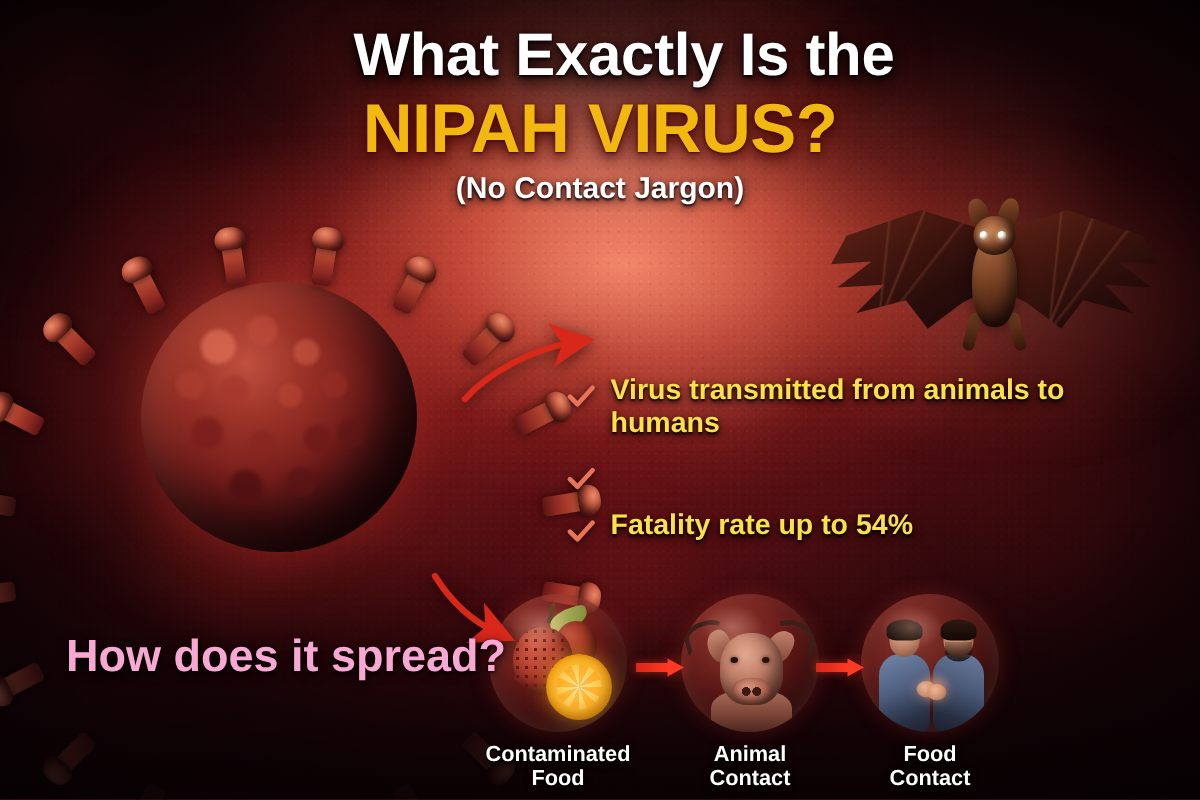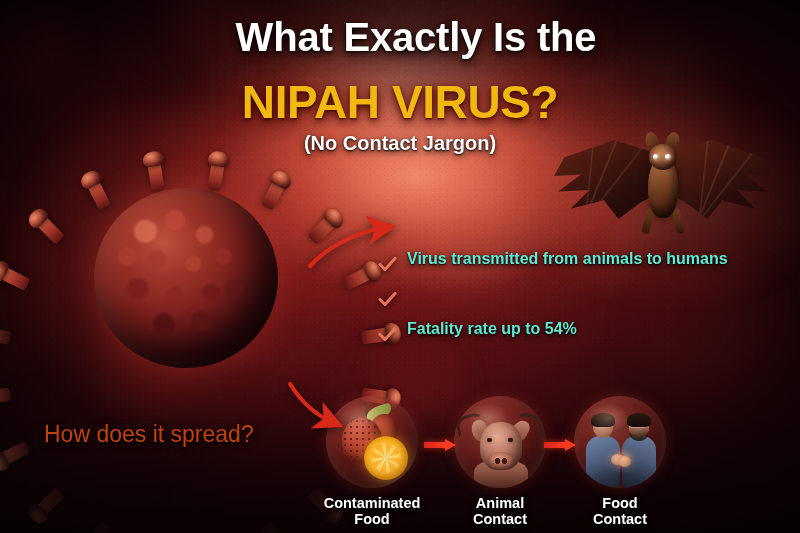--- a/index.html
+++ b/index.html
@@ -72,21 +72,21 @@
     position:absolute; left:0; top:16px; width:800px; text-align:center; z-index:30;
   }
   .title-1{
     font-size:40px; font-weight:bold; color:#ffffff; letter-spacing:-.2px;
     line-height:1.06; white-space:nowrap;
     text-shadow:0 3px 10px rgba(0,0,0,.92), 0 1px 3px rgba(0,0,0,.95), 0 0 24px rgba(40,0,0,.8);
     padding-left:32px;
   }
   .title-2{
     font-size:46px; font-weight:bold; color:#f2b810; letter-spacing:-.4px;
-    line-height:1.0; margin-top:21px; white-space:nowrap;
+    line-height:1.0; margin-top:4px; white-space:nowrap;
     text-shadow:0 3px 9px rgba(55,0,0,.95), 0 1px 2px rgba(70,8,0,.95), 0 0 22px rgba(120,20,0,.7);
   }
   .subtitle{
     font-size:20px; font-weight:bold; color:#ffffff; margin-top:7px;
     text-shadow:0 2px 7px rgba(0,0,0,.9), 0 1px 2px rgba(0,0,0,.95);
   }
 
   
   .virus{
     position:absolute; left:36px; top:132px; width:300px; height:290px; z-index:14;
@@ -202,29 +202,28 @@
     position:absolute; left:378px; top:250px; width:408px; z-index:30;
   }
   .bullet{
     display:flex; align-items:flex-start; gap:10px; margin-bottom:11px;
   }
   .check{
     flex:0 0 auto; width:19px; height:19px; margin-top:5px; position:relative;
   }
   .check svg{ display:block; filter:drop-shadow(0 1px 3px rgba(0,0,0,.8)); }
   .bullet-text{
-    font-size:16px; font-weight:bold; color:#5eead4; line-height:1.16;
+    font-size:19px; font-weight:bold; color:#fde047; line-height:1.16;
     text-shadow:0 2px 6px rgba(0,0,0,.9), 0 1px 2px rgba(0,0,0,.95);
-    text-align:center;
   }
 
   
   .spread-q{
     position:absolute; left:44px; top:421px; z-index:30;
-    font-size:23px; font-weight:normal; color:#c2410c;
+    font-size:30px; font-weight:bold; color:#f9a8d4;
     text-shadow:0 2px 7px rgba(0,0,0,.92), 0 1px 2px rgba(0,0,0,.95);
   }
   .steps{
     position:absolute; left:322px; top:396px; width:370px; height:137px; z-index:25;
   }
   .step{
     position:absolute; top:0; width:100px; text-align:center;
   }
   .step.s0{ left:0; }
   .step.s1{ left:128px; }

